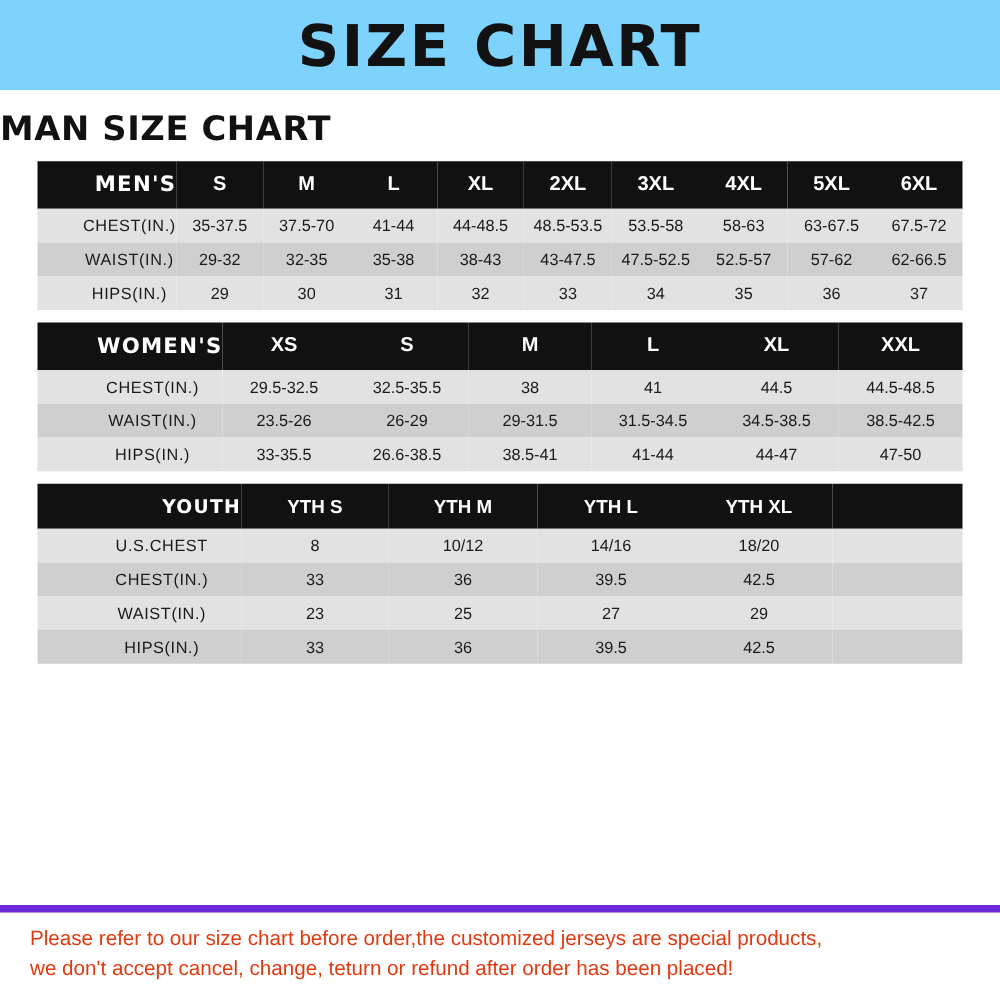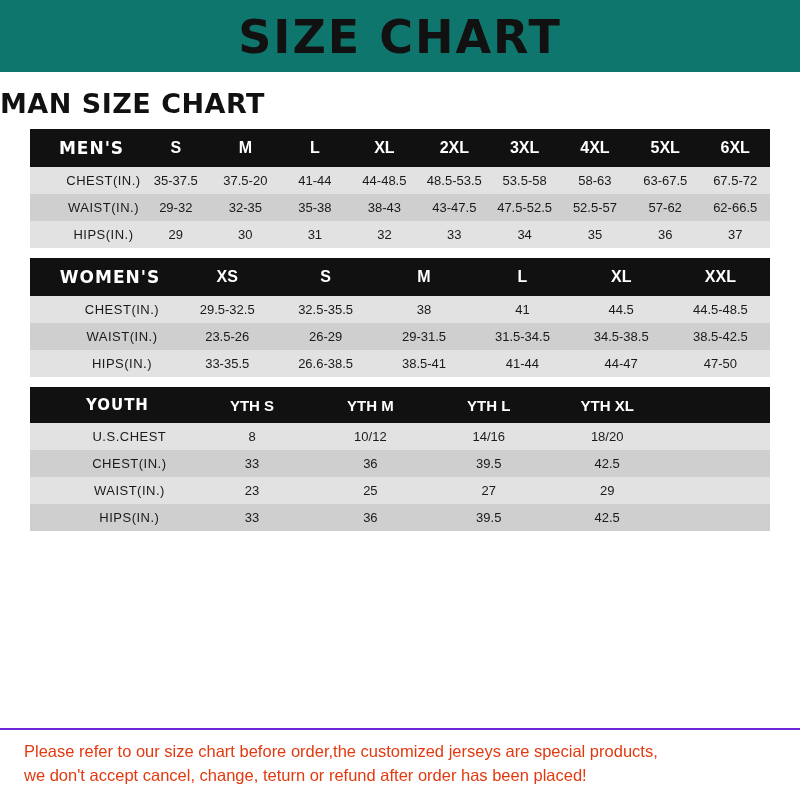--- a/index.html
+++ b/index.html
@@ -14,21 +14,21 @@
   .page {
     width: 800px;
     height: 800px;
     background: #ffffff;
     position: relative;
     overflow: hidden;
   }
   
   .banner {
     height: 72px;
-    background: #0f766e;
+    background: #7dd3fc;
     display: flex;
     align-items: center;
     justify-content: center;
     position: relative;
   }
   .banner-title {
     font-family: "DejaVu Sans", sans-serif;
     font-weight: 900;
     font-size: 46px;
     letter-spacing: 2px;
@@ -65,21 +65,21 @@
     font-family: "Liberation Sans", sans-serif;
   }
   table.size thead th {
     background: #111111;
     color: #ffffff;
     font-weight: bold;
     font-size: 16px;
     padding: 9px 0;
   }
   table.size thead th.rowhead {
-    text-align: center;
+    text-align: right;
     padding-left: 12px;
     font-family: "DejaVu Sans", sans-serif;
     font-weight: 900;
     font-size: 17px;
     letter-spacing: 1px;
   }
   table.size tbody td.rowhead {
     text-align: center;
     font-size: 13px;
     color: #1a1a1a;
@@ -92,21 +92,21 @@
   
   .youth table.size thead th { font-size: 15px; margin-top: 22px; }
 
   
   .note {
     position: absolute;
     left: 0;
     right: 0;
     bottom: 0;
     padding: 0 24px 12px 24px;
-    border-top: 2px solid #6d28d9;
+    border-top: 6px solid #6d28d9;
     padding-top: 10px;
   }
   .note p {
     margin: 0;
     color: #e23a10;
     font-size: 16.5px;
     line-height: 1.45;
     font-family: "Liberation Sans", sans-serif;
     text-align: left;
   }
@@ -146,21 +146,21 @@
           <th>3XL</th>
           <th>4XL</th>
           <th>5XL</th>
           <th>6XL</th>
         </tr>
       </thead>
       <tbody>
         <tr class="odd">
           <td class="rowhead">CHEST(IN.)</td>
           <td>35-37.5</td>
-          <td>37.5-20</td>
+          <td>37.5-70</td>
           <td>41-44</td>
           <td>44-48.5</td>
           <td>48.5-53.5</td>
           <td>53.5-58</td>
           <td>58-63</td>
           <td>63-67.5</td>
           <td>67.5-72</td>
         </tr>
         <tr class="even">
           <td class="rowhead">WAIST(IN.)</td>

